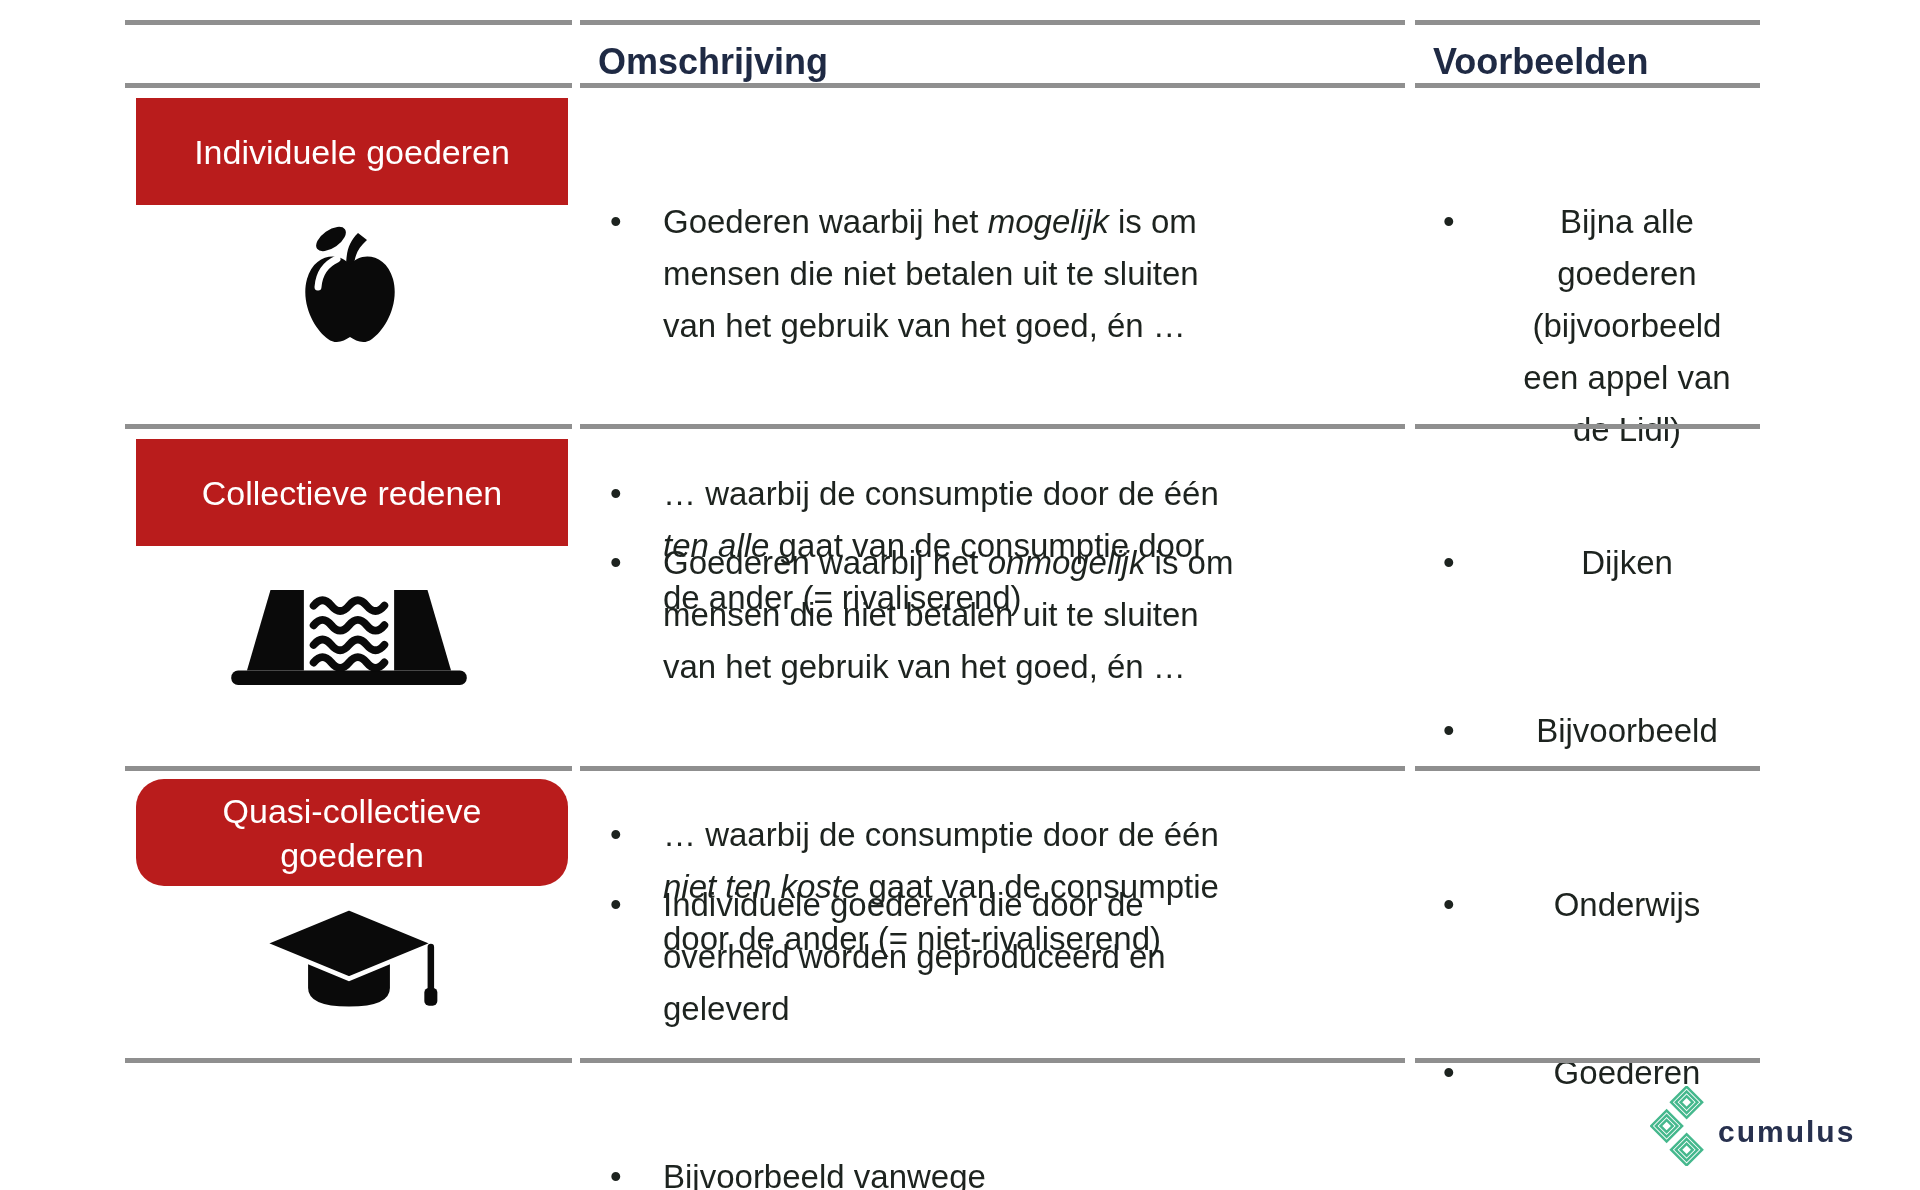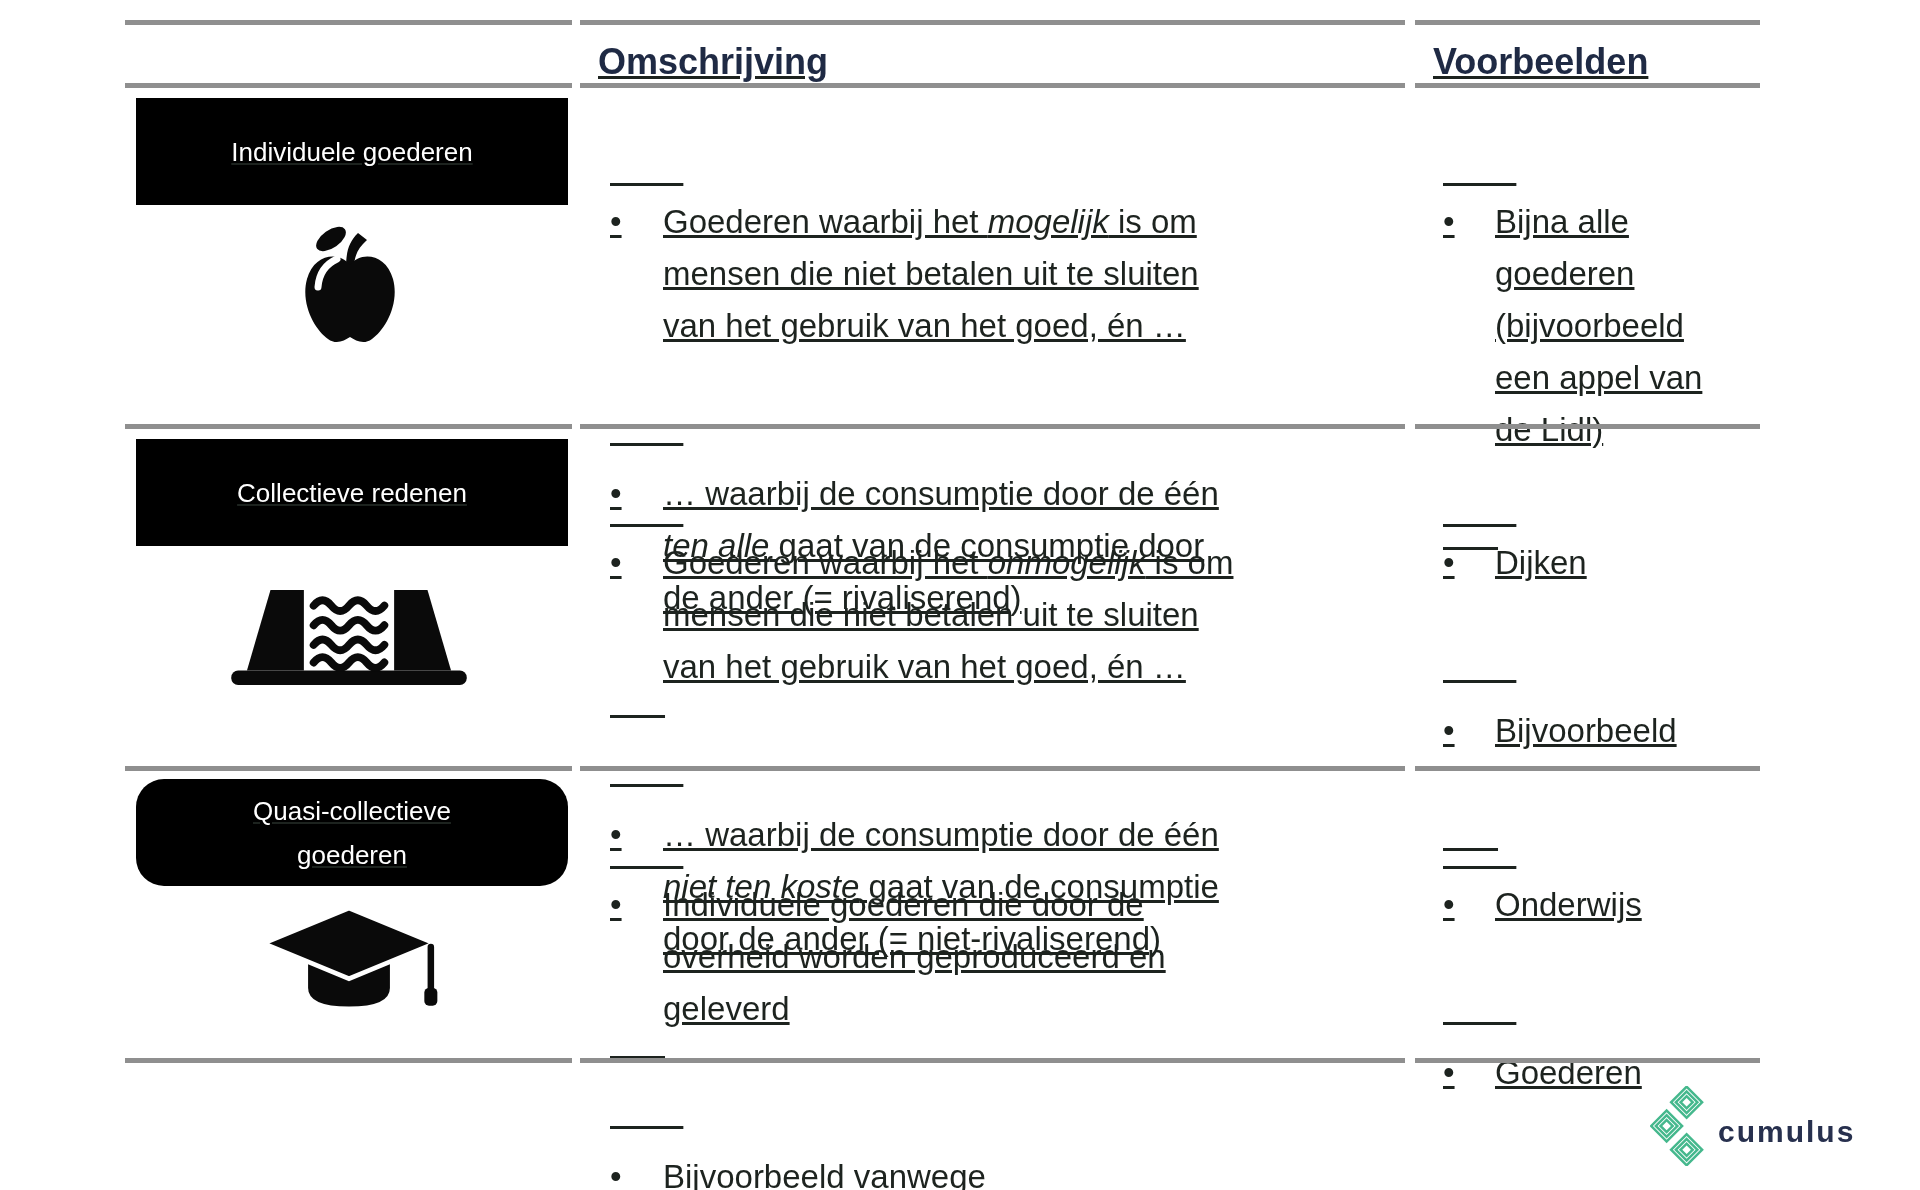--- a/index.html
+++ b/index.html
@@ -1,44 +1,44 @@
 <!DOCTYPE html>
 <html><head>
 <meta charset="utf-8">
 <style>
   html,body{margin:0;padding:0;background:#ffffff;}
   body{width:1920px;height:1190px;position:relative;overflow:hidden;
        font-family:"Liberation Sans", sans-serif;color:#1d231f;}
 
   .table{position:absolute;left:125px;top:20px;width:1635px;}
-  .trow{display:flex;text-decoration:underline;}
+  .trow{display:flex;}
   .cell{border-top:5px solid #8f8f8f;box-sizing:border-box;}
   .c1{width:447px;margin-right:8px;}
   .c2{width:825px;margin-right:10px;}
   .c3{width:345px;}
   .row1 .cell{height:341px;}
   .row2 .cell{height:342px;}
   .row3 .cell{height:292px;}
   .brow .cell{height:5px;}
 
   .colhead{font-size:36px;font-weight:bold;color:#1f2a44;padding:16px 0 0 18px;}
 
-  .labelbox{margin:10px 4px 0 11px;height:107px;background:#000000;color:#ffffff;
-            font-size:26px;line-height:44px;display:flex;flex-direction:column;
+  .labelbox{margin:10px 4px 0 11px;height:107px;background:#b91c1c;color:#ffffff;
+            font-size:34px;line-height:44px;display:flex;flex-direction:column;
             align-items:center;justify-content:center;text-align:center;}
   .iconwrap{display:flex;justify-content:center;}
 
   .bullets{padding:4px 0 0 30px;font-size:33px;line-height:52px;white-space:pre-wrap;}
   .bullet{display:flex;margin-top:10px;}
   .bullet:first-child{margin-top:0;}
   .dot{width:53px;flex:none;}
   .c2 .btxt{width:740px;}
   .c3 .bullets{padding-left:28px;}
   .c3 .dot{width:52px;}
-  .c3 .btxt{width:264px;}
+  .c3 .btxt{width:264px;text-align:center;}
   .bullet:nth-child(2){margin-top:12px;}
   em{font-style:italic;}
 
   .mt18{margin-top:18px;} .mt40{margin-top:40px;} .mt16{margin-top:16px;}
 
   .logo{position:absolute;left:1650px;top:1086px;display:flex;align-items:center;gap:10px;}
   .logotext{font-size:30px;font-weight:bold;color:#27304e;letter-spacing:2px;margin-top:12px;}
 </style>
 </head>
 <body>

